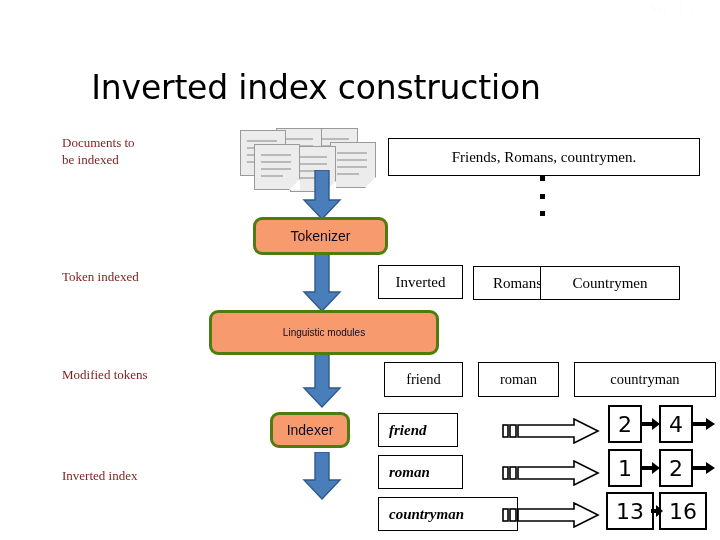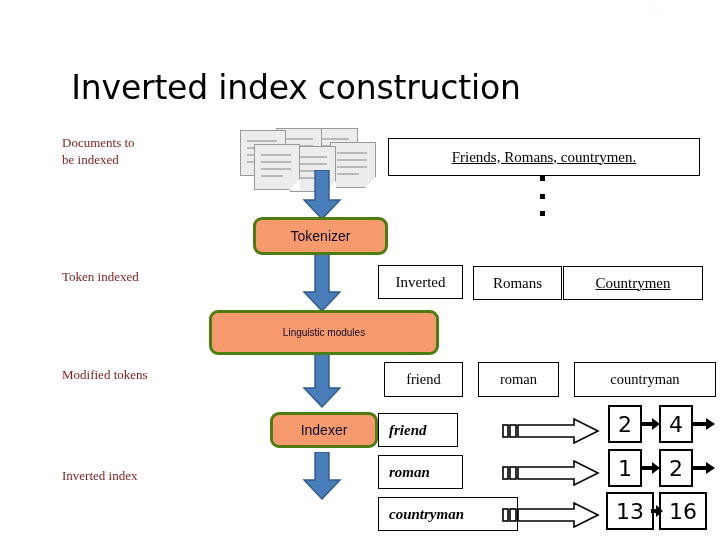--- a/index.html
+++ b/index.html
@@ -31,20 +31,21 @@
     position: absolute;
     left: 0;
     top: 46px;
     width: 592px;
     text-align: center;
     font-family: "DejaVu Sans", sans-serif;
     font-size: 33px;
     font-weight: 400;
     color: #000000;
     letter-spacing: -0.2px;
+    padding-left: 20px;
   }
 
   
   .stage-label {
     position: absolute;
     font-family: Liberation Serif, serif;
     font-size: 13px;
     color: #7f1d1d;
     line-height: 1.32;
     white-space: pre-line;
@@ -121,39 +122,38 @@
     align-items: center;
     justify-content: center;
     font-family: "Liberation Sans", sans-serif;
     font-size: 14px;
     color: #0b0b28;
     box-sizing: border-box;
   }
   .proc.tokenizer    { left: 253px; top: 217px; width: 135px; height: 38px; }
   .proc.linguistic   { left: 209px; top: 310px; width: 230px; height: 45px;
                        font-size: 10px; }
-  .proc.indexer      { left: 270px; top: 412px; width: 108px; height: 36px; }
+  .proc.indexer      { left: 270px; top: 412px; width: 80px; height: 36px; }
 
   
   .wbox {
     position: absolute;
     background: #ffffff;
     border: 1px solid #000000;
     display: flex;
     align-items: center;
     justify-content: center;
     box-sizing: border-box;
     font-family: "Liberation Serif", serif;
     color: #000000;
   }
 
   .sentence-box {
     left: 388px; top: 138px; width: 312px; height: 38px;
     font-size: 15px;
-    text-decoration: underline;
   }
 
   .ellipsis {
     position: absolute;
     left: 535px; top: 176px;
     width: 14px; height: 40px;
     display: flex;
     flex-direction: column;
     align-items: center;
     justify-content: space-between;
@@ -161,21 +161,21 @@
   .ellipsis span {
     display: block;
     width: 5px; height: 5px;
     background: #000;
   }
 
   
   .tok { font-size: 15px; height: 34px; top: 265px; }
   .tok.t1 { left: 378px; width: 85px; }
   .tok.t2 { left: 473px; width: 89px; top: 266px; }
-  .tok.t3 { left: 563px; width: 140px; top: 266px; text-decoration: underline; }
+  .tok.t3 { left: 540px; width: 140px; top: 266px; }
 
   
   .mod { font-size: 14.5px; height: 35px; top: 362px; }
   .mod.m1 { left: 384px; width: 79px; }
   .mod.m2 { left: 478px; width: 81px; }
   .mod.m3 { left: 574px; width: 142px; }
 
   
   .term {
     font-family: "Liberation Serif", serif;

